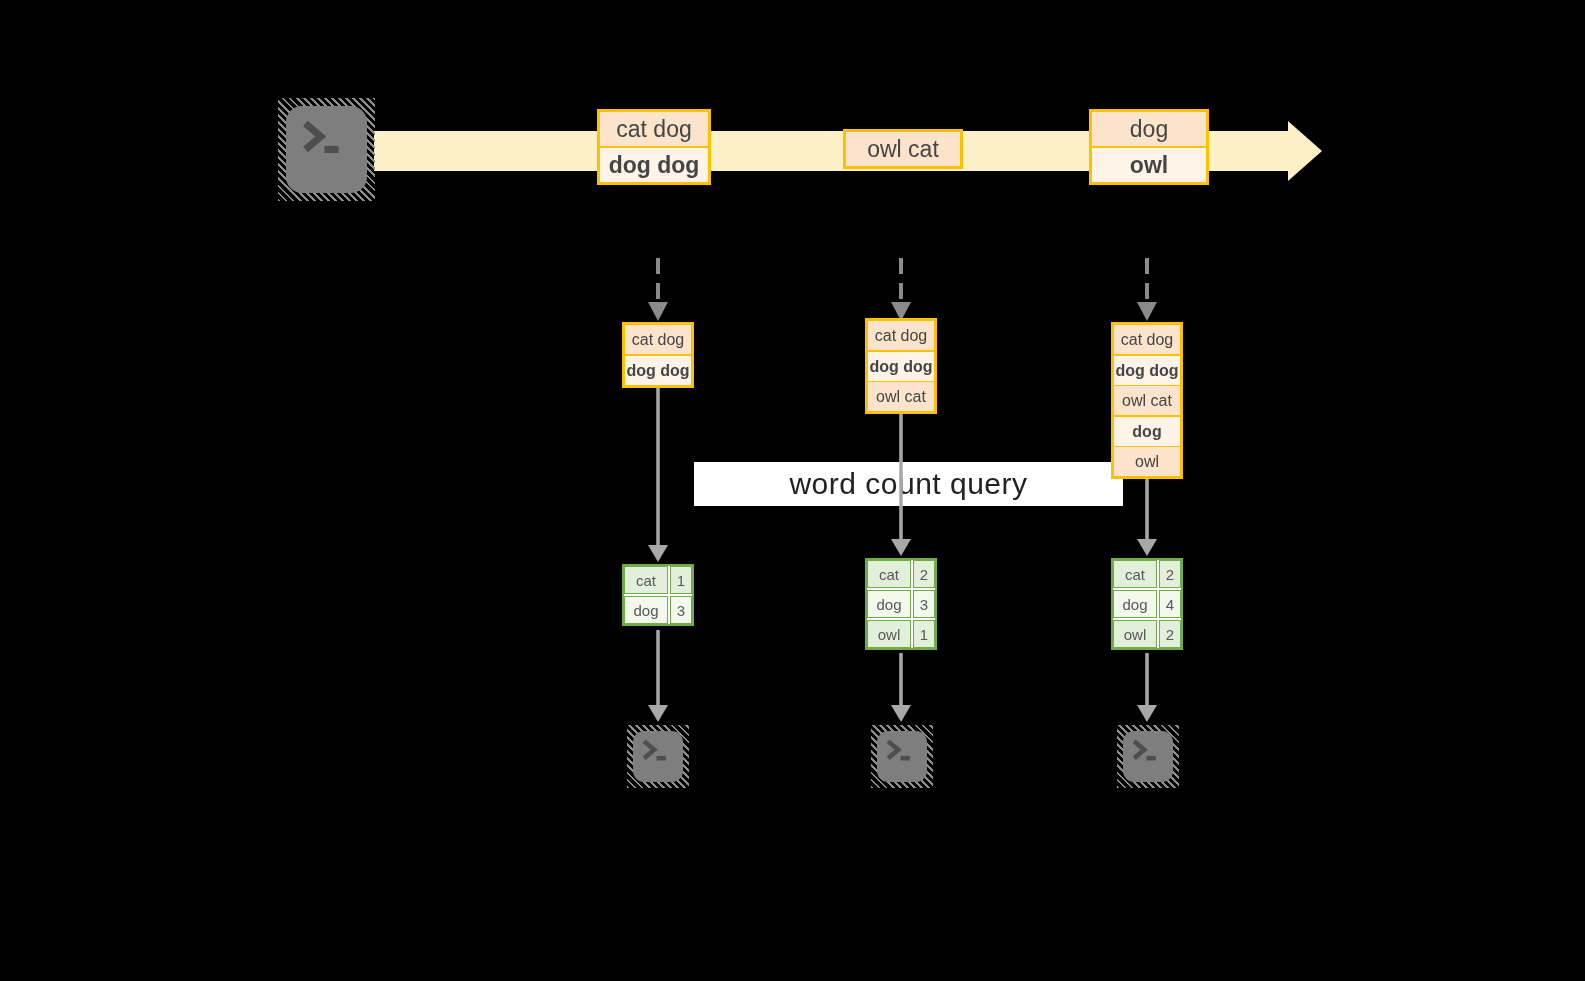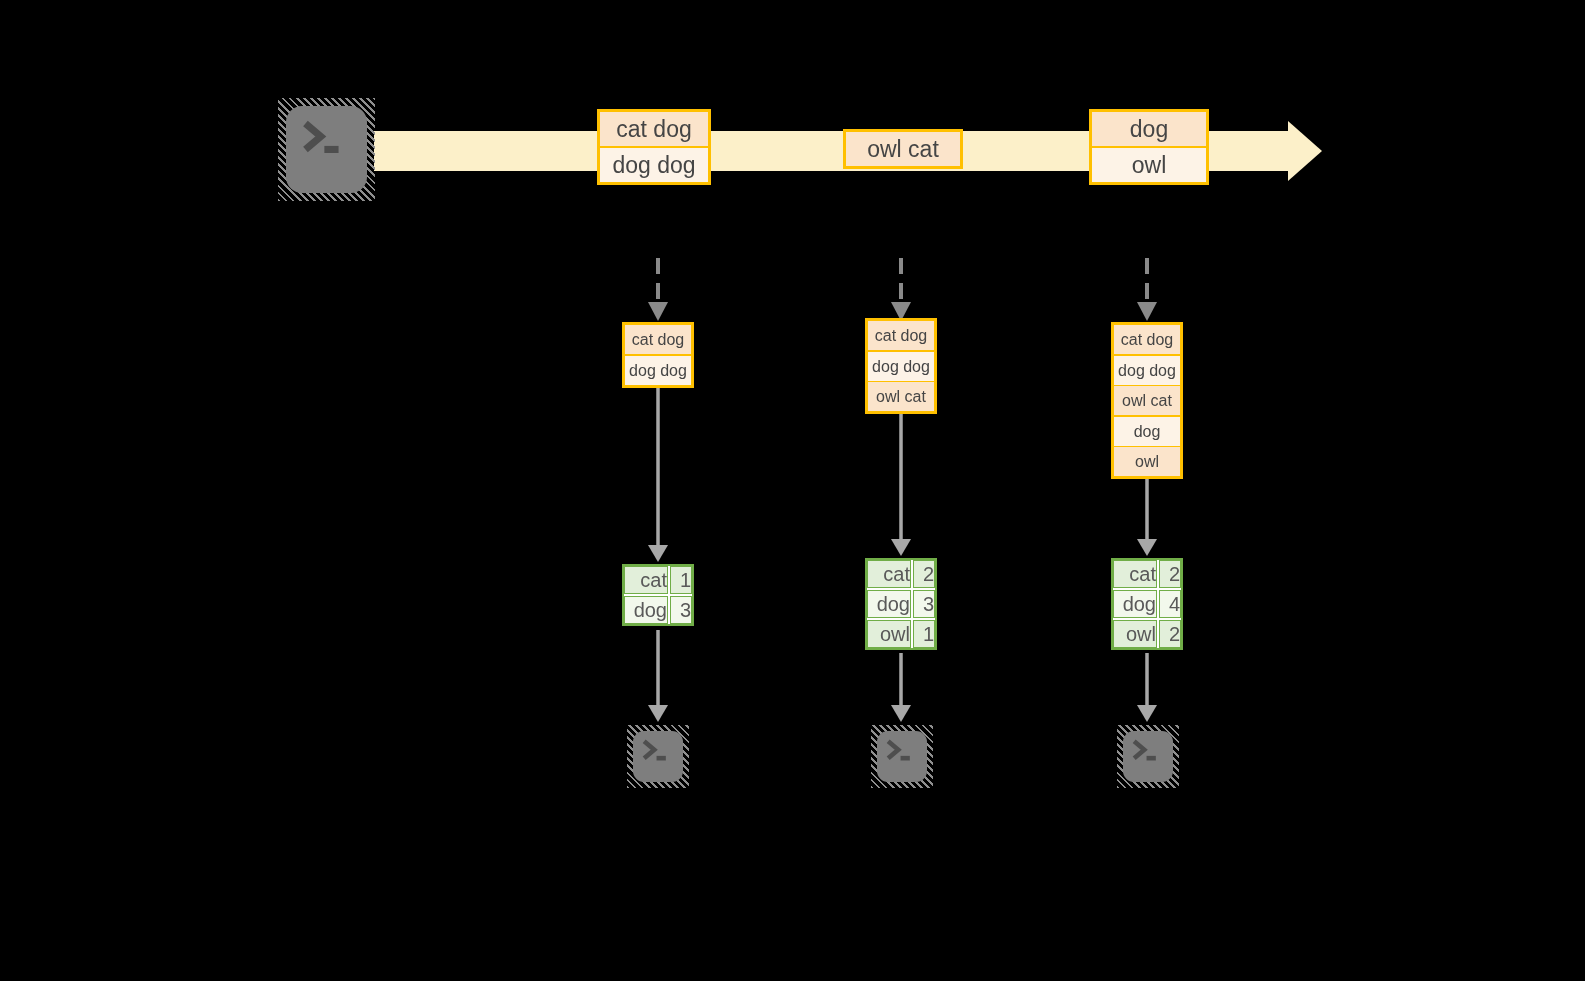--- a/index.html
+++ b/index.html
@@ -20,31 +20,31 @@
   .stream-head{position:absolute;left:1288px;top:121px;width:0;height:0;z-index:0;
     border-top:30px solid transparent;border-bottom:30px solid transparent;border-left:34px solid var(--stream-yellow);}
 
   
   .ebox{position:absolute;border:3px solid var(--accent-orange);background:var(--accent-orange);z-index:3;}
   .erow{height:34px;line-height:34px;text-align:center;font-size:23px;color:var(--text-dark);}
   .erow + .erow{margin-top:2px;}
   .sbox .erow{height:29px;line-height:29px;font-size:16px;}
   .sbox .erow + .erow{margin-top:1.5px;}
   .alt-a{background:var(--row-peach);}
-  .alt-b{background:var(--row-cream);}
+  .alt-b{background:var(--row-cream);font-weight:bold;}
 
   
   .query-band{position:absolute;left:694px;top:462px;width:429px;height:44px;background:var(--query-band-bg);
     z-index:1;display:flex;align-items:center;justify-content:center;}
   .query-band span{font-size:30px;color:var(--query-text);letter-spacing:.5px;}
 
   
   .gtable{position:absolute;border:2.5px solid var(--green-border);background:#fff;z-index:3;
     display:grid;grid-template-columns:44px 22px;gap:2px;}
-  .gcell{height:28px;line-height:27px;text-align:right;font-size:20px;color:var(--table-text);
+  .gcell{height:28px;line-height:27px;text-align:center;font-size:15px;color:var(--table-text);
     border:1px solid var(--green-border);}
   .g-a{background:var(--green-cell-a);}
   .g-b{background:var(--green-cell-b);}
 
   
   .terminal{position:absolute;z-index:3;
     background:repeating-linear-gradient(45deg, #8f8f8f 0 2px, transparent 2px 5px);}
   .terminal-inner{position:absolute;background:var(--terminal-gray);}
   .terminal.big .terminal-inner{inset:8px;border-radius:16px;}
   .terminal.small .terminal-inner{inset:6px;border-radius:11px;}
@@ -82,20 +82,23 @@
     <div class="erow alt-b">dog dog</div>
   </div>
   <div class="ebox" style="left:843px;top:129px;width:120px">
     <div class="erow alt-a">owl cat</div>
   </div>
   <div class="ebox" style="left:1089px;top:109px;width:120px">
     <div class="erow alt-a">dog</div>
     <div class="erow alt-b">owl</div>
   </div>
 
+  <div class="query-band">
+    <span>word count query</span>
+  </div>
 
   <svg class="connectors">
 
     <line class="dash" x1="658" y1="258" x2="658" y2="303"></line>
     <polygon class="dhead" points="648,302 668,302 658,321"></polygon>
     <line class="dash" x1="901" y1="258" x2="901" y2="303"></line>
     <polygon class="dhead" points="891,302 911,302 901,321"></polygon>
     <line class="dash" x1="1147" y1="258" x2="1147" y2="303"></line>
     <polygon class="dhead" points="1137,302 1157,302 1147,321"></polygon>
 

